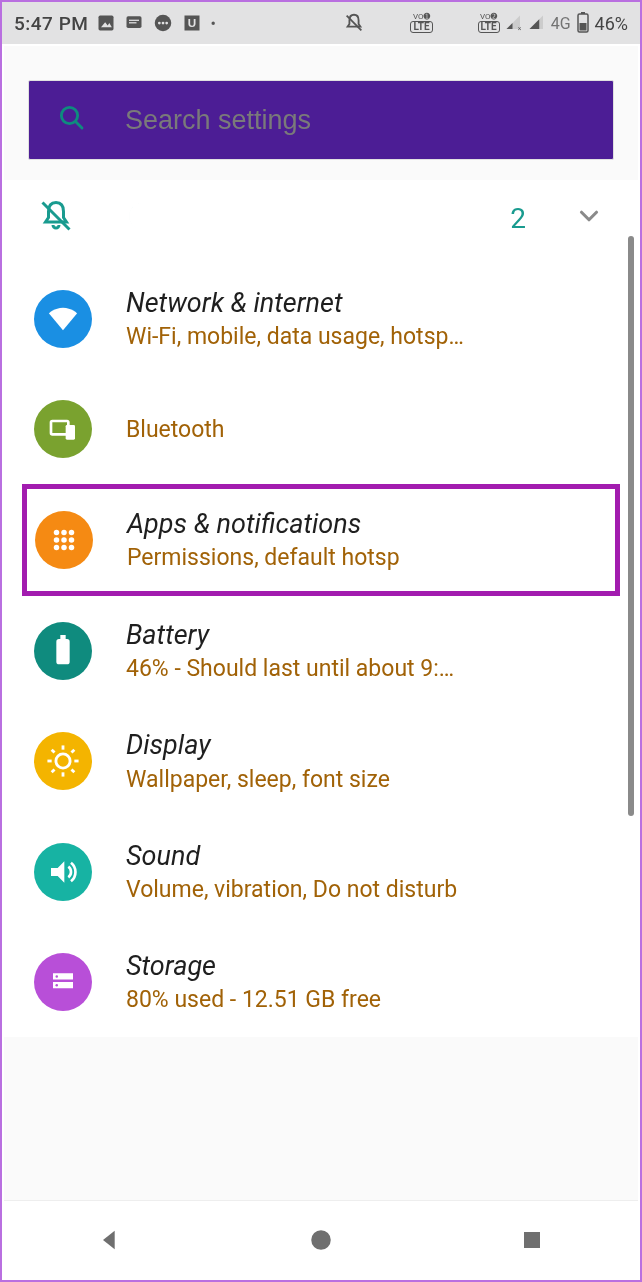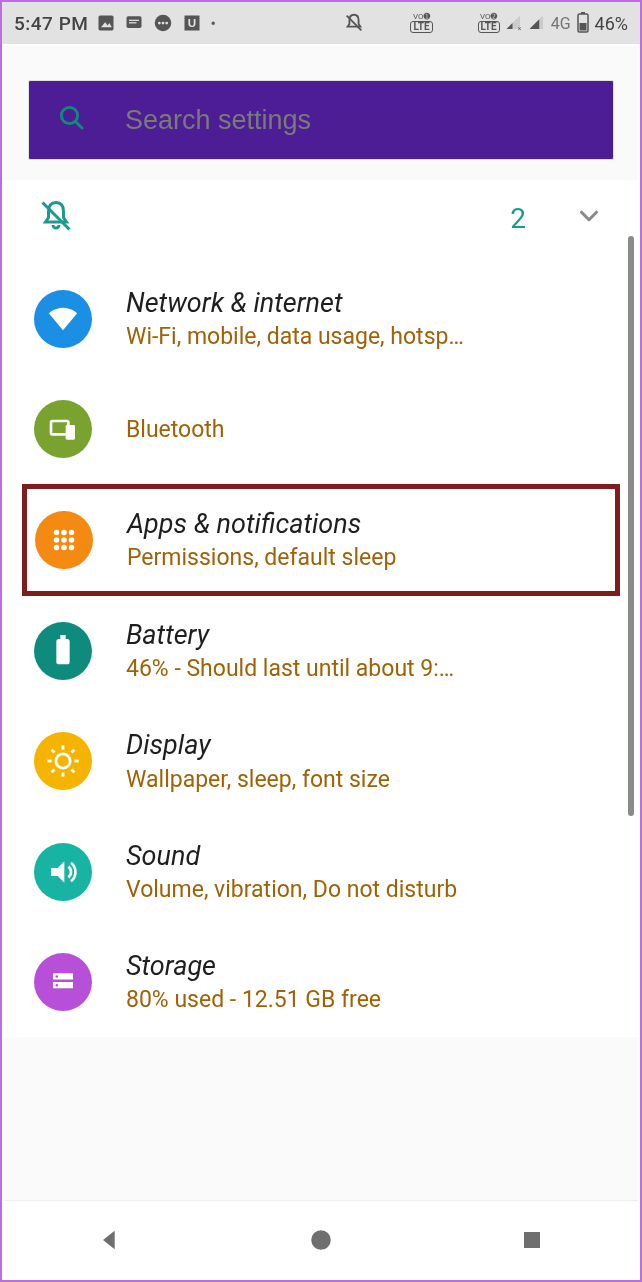--- a/index.html
+++ b/index.html
@@ -70,21 +70,21 @@
 
   .list { background:#fff; }
   .row {
     display:flex;
     align-items:center;
     padding: 22px 30px 22px 30px;
     gap: 34px;
     min-height: 110px;
   }
   .row.highlight {
-    border: 5px solid #7f1d1d;
+    border: 5px solid #a21caf;
     margin: 0 18px;
     padding: 18px 8px 18px 8px;
   }
   .icon-circle {
     width: 58px; height:58px;
     border-radius: 50%;
     display:flex; align-items:center; justify-content:center;
     flex-shrink:0;
   }
   .row-text { flex:1; min-width:0; }
@@ -258,21 +258,21 @@
           <circle cx="6" cy="12" r="2.2" fill="#fff"></circle>
             <circle cx="12" cy="12" r="2.2" fill="#fff"></circle>
             <circle cx="18" cy="12" r="2.2" fill="#fff"></circle>
           <circle cx="6" cy="18" r="2.2" fill="#fff"></circle>
             <circle cx="12" cy="18" r="2.2" fill="#fff"></circle>
             <circle cx="18" cy="18" r="2.2" fill="#fff"></circle>
         </svg>
       </div>
       <div class="row-text">
         <div class="row-title">Apps &amp; notifications</div>
-        <div class="row-sub">Permissions, default sleep</div>
+        <div class="row-sub">Permissions, default hotsp</div>
       </div>
     </div>
 
     <div class="row">
       <div class="icon-circle" style="background:#0f8b7e">
         <svg width="20" height="32" viewBox="0 0 14 24">
             <rect x="2" y="3" width="10" height="19" rx="2" fill="#fff"></rect>
             <rect x="5" y="0" width="4" height="3" fill="#fff"></rect>
           </svg>
       </div>

